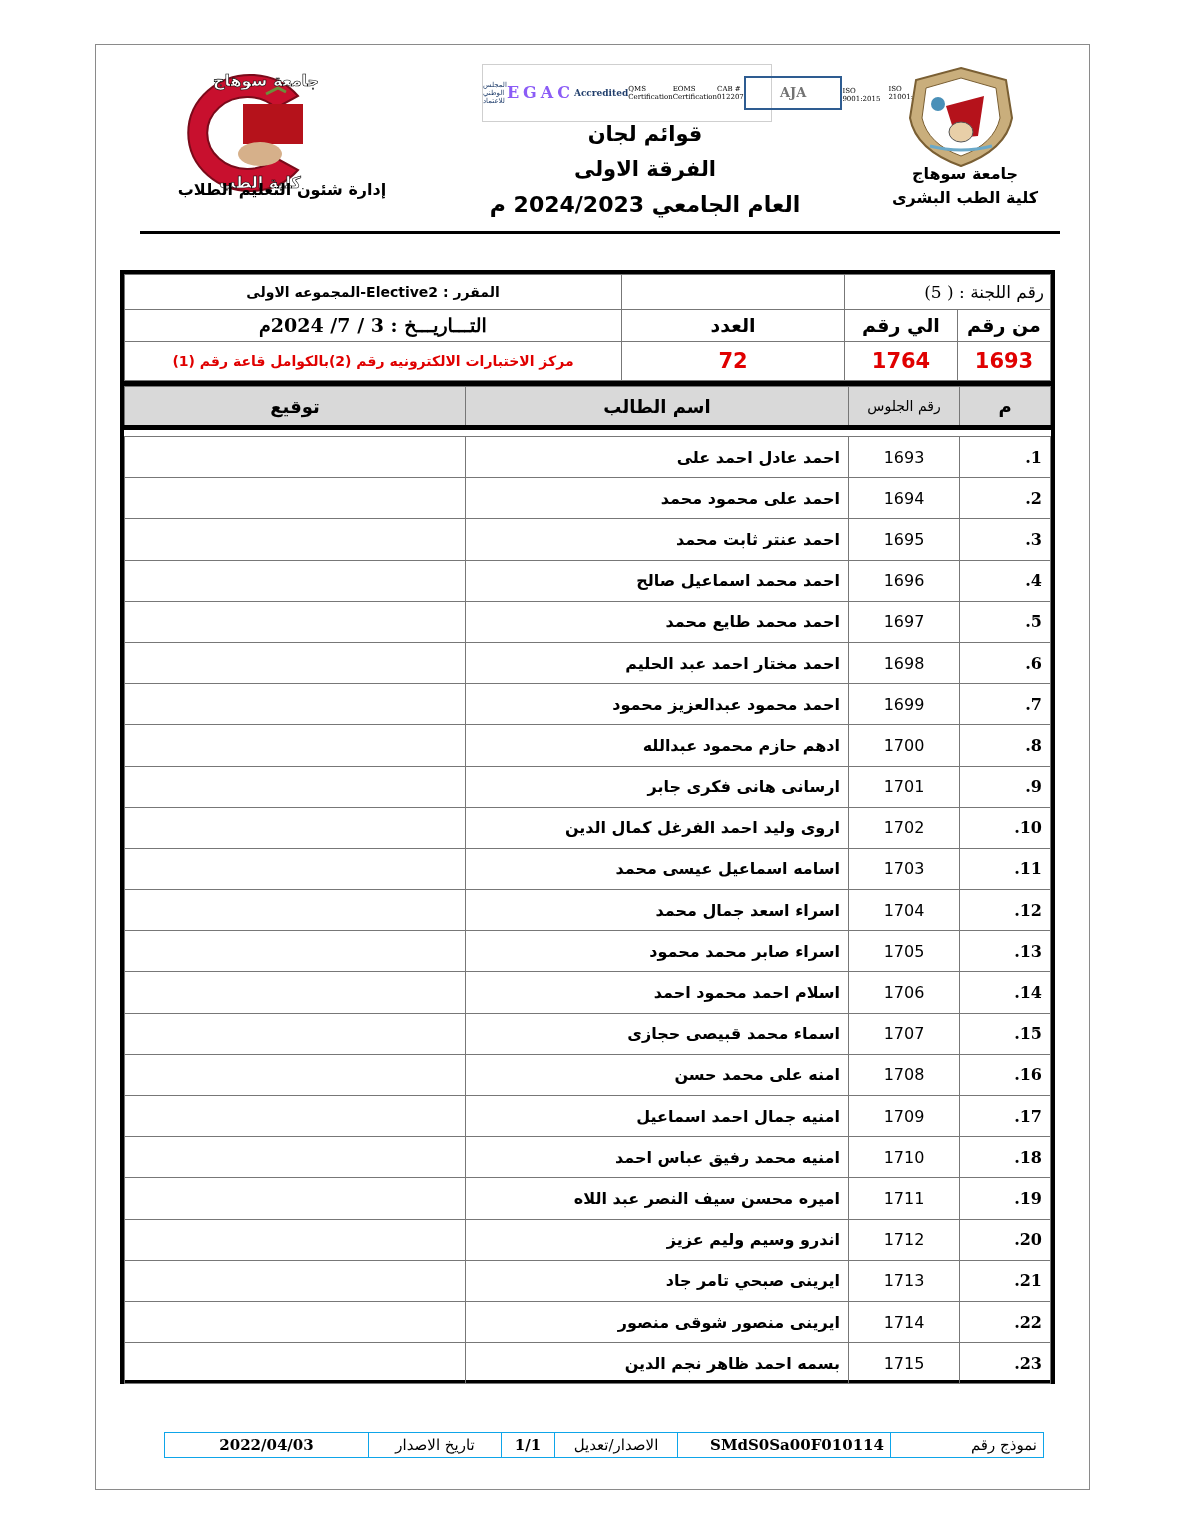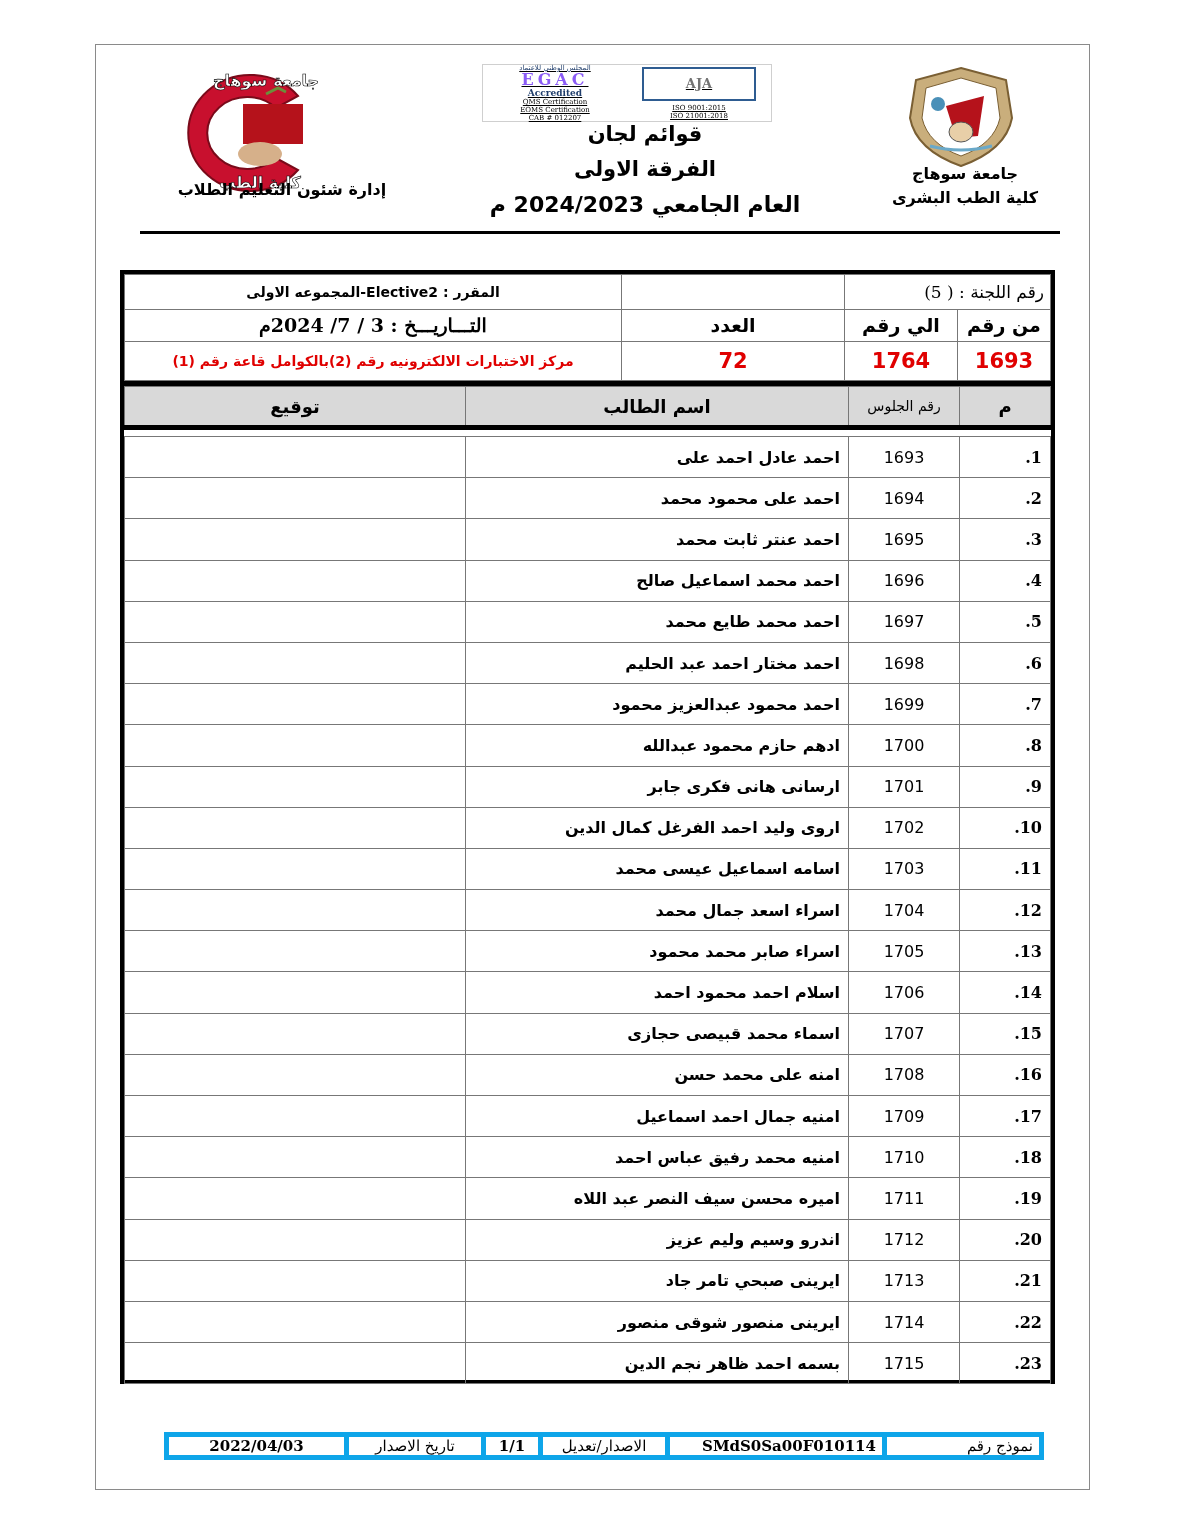--- a/index.html
+++ b/index.html
@@ -4,21 +4,21 @@
 <style>
   html, body { margin: 0; padding: 0; background: #ffffff; }
   body { width: 1187px; height: 1536px; position: relative; overflow: hidden; font-family: "DejaVu Sans", sans-serif; color: #000; }
   .page-frame { position: absolute; left: 95px; top: 44px; width: 995px; height: 1446px; border: 1px solid #8a8a8a; box-sizing: border-box; }
   .abs { position: absolute; }
 
   
   .logo-left { left: 148px; top: 66px; width: 176px; height: 128px; }
   .left-caption { left: 152px; top: 180px; width: 260px; text-align: center; font-size: 16px; font-weight: bold; direction: rtl; }
   .cert-box { left: 482px; top: 64px; width: 288px; height: 56px; border: 1px solid #cfcfcf; display: flex; background: #fff; }
-  .cert-half { flex: 1; display: flex; flex-direction: column; align-items: center; justify-content: center; font-family: "DejaVu Serif", serif; font-size: 7px; line-height: 8px; text-decoration: underline; }
+  .cert-half { flex: 1; display: flex; flex-direction: row; align-items: center; justify-content: center; font-family: "DejaVu Serif", serif; font-size: 7px; line-height: 8px; }
   .egac-word { font-size: 16px; font-weight: bold; color: #8b5cf6; letter-spacing: 4px; line-height: 16px; }
   .egac-acc { font-size: 9px; font-weight: bold; color: #1f3d6b; line-height: 10px; }
   .aja-box { width: 110px; height: 30px; border: 2px solid #2e5c91; display: flex; align-items: center; justify-content: center; font-size: 13px; color: #737373; font-weight: bold; font-family: "DejaVu Serif", serif; }
   .center-title { left: 430px; width: 430px; text-align: center; direction: rtl; font-weight: bold; font-size: 21px; font-family: "DejaVu Sans", sans-serif; }
   .logo-right { left: 906px; top: 66px; width: 110px; height: 102px; }
   .right-caption { left: 880px; width: 170px; text-align: center; font-weight: bold; font-size: 16px; direction: rtl; }
   .header-rule { left: 140px; top: 231px; width: 920px; height: 3px; background: #000; }
 
   
   .info { left: 120px; top: 270px; width: 935px; height: 114px; border: 4px solid #000; box-sizing: border-box; border-bottom-width: 3px; }
@@ -33,21 +33,21 @@
   .main td { height: 40.2px; border: 1px solid #777; padding: 0 8px; font-size: 16px; }
   .c-idx { width: 88px; text-align: right; font-family: "DejaVu Serif", serif; font-weight: bold; font-size: 21px; }
   .c-seat { width: 108px; text-align: center; font-size: 16px; }
   .c-name { width: 380px; text-align: right; font-weight: bold; font-size: 16px; }
   .c-sign { text-align: center; }
   .spacer-row td { height: 6px; border-left: none; border-right: none; padding: 0; }
 
   
   .footer { left: 164px; top: 1432px; width: 880px; height: 26px; }
   .footer table { border-collapse: collapse; width: 100%; height: 100%; direction: rtl; font-family: "DejaVu Serif", serif; }
-  .footer td { border: 5px solid #0ea5e9; padding: 0 6px; font-size: 15px; font-weight: bold; white-space: nowrap; }
+  .footer td { border: 1px solid #0ea5e9; padding: 0 6px; font-size: 15px; font-weight: bold; white-space: nowrap; }
 </style>
 </head>
 <body>
 
 <div class="page-frame"></div>
 
 <div class="abs logo-left">
   <svg width="176" height="128" viewBox="0 0 176 128">
     <path d="M150 30 A62 58 0 1 0 150 104 L128 92 A40 36 0 1 1 128 42 Z" fill="#c8102e" stroke="#7a0a1a" stroke-width="2"></path>
     <rect x="95" y="38" width="60" height="40" fill="#b5121b"></rect>

